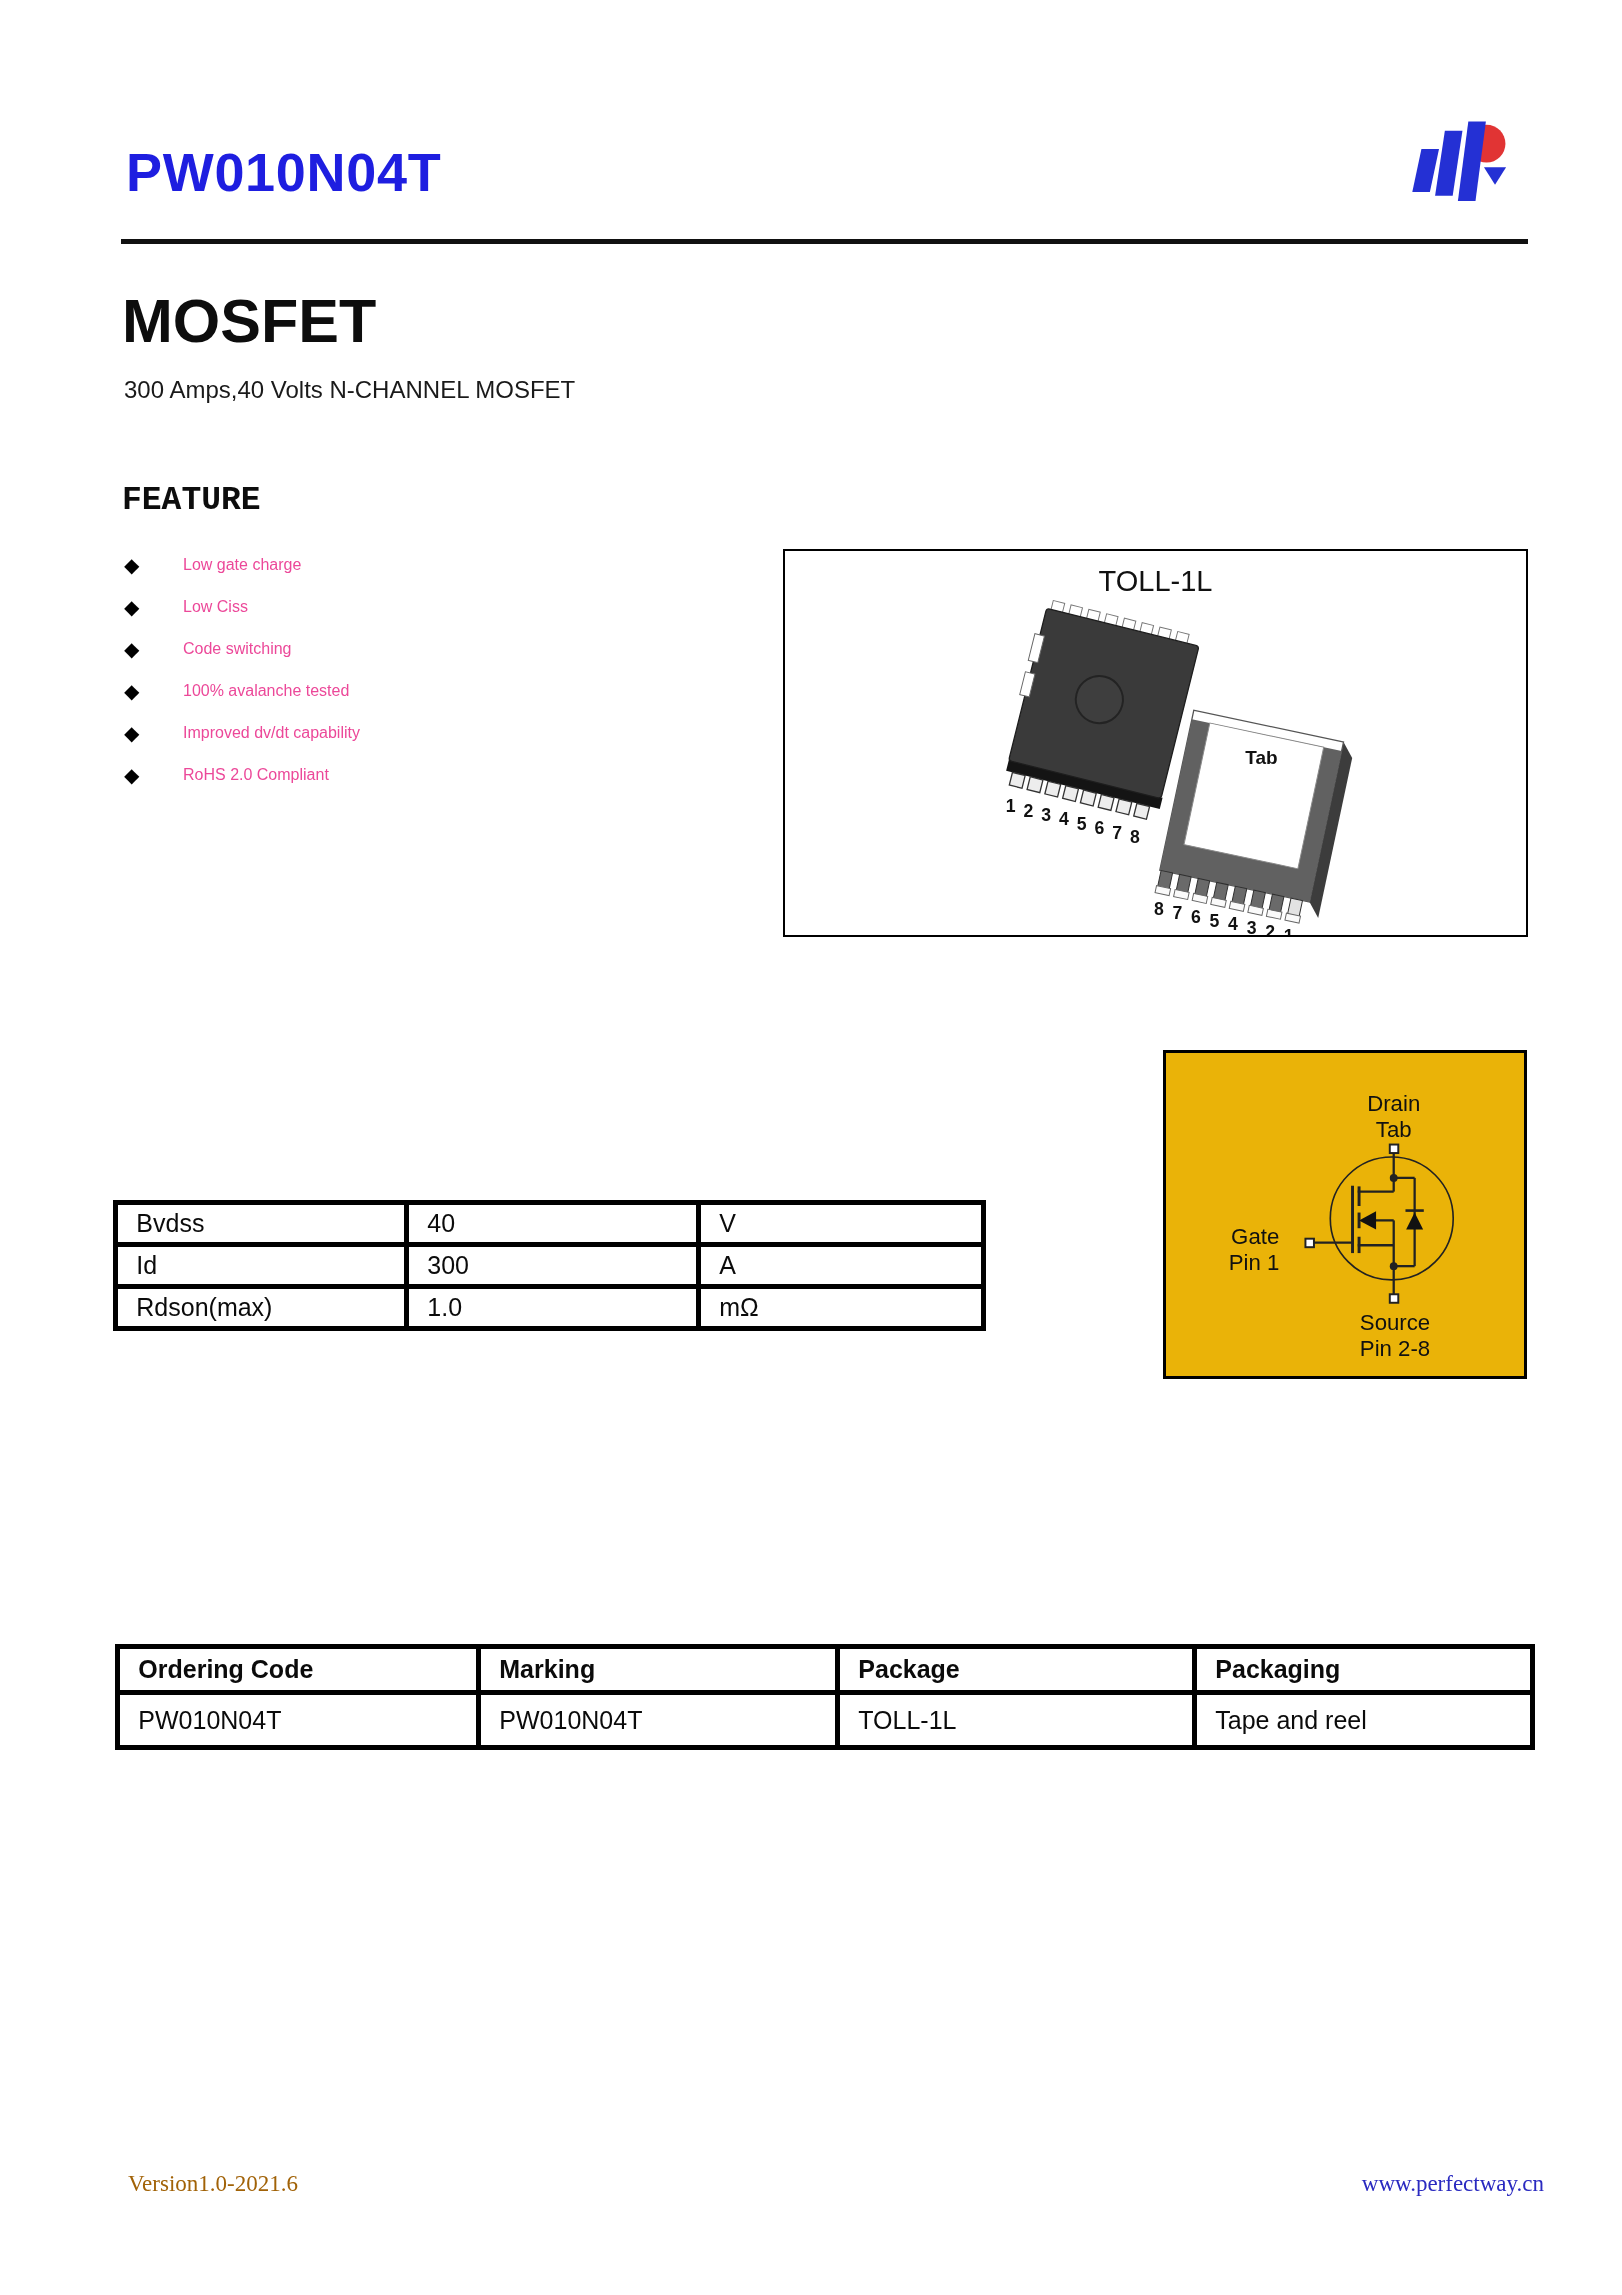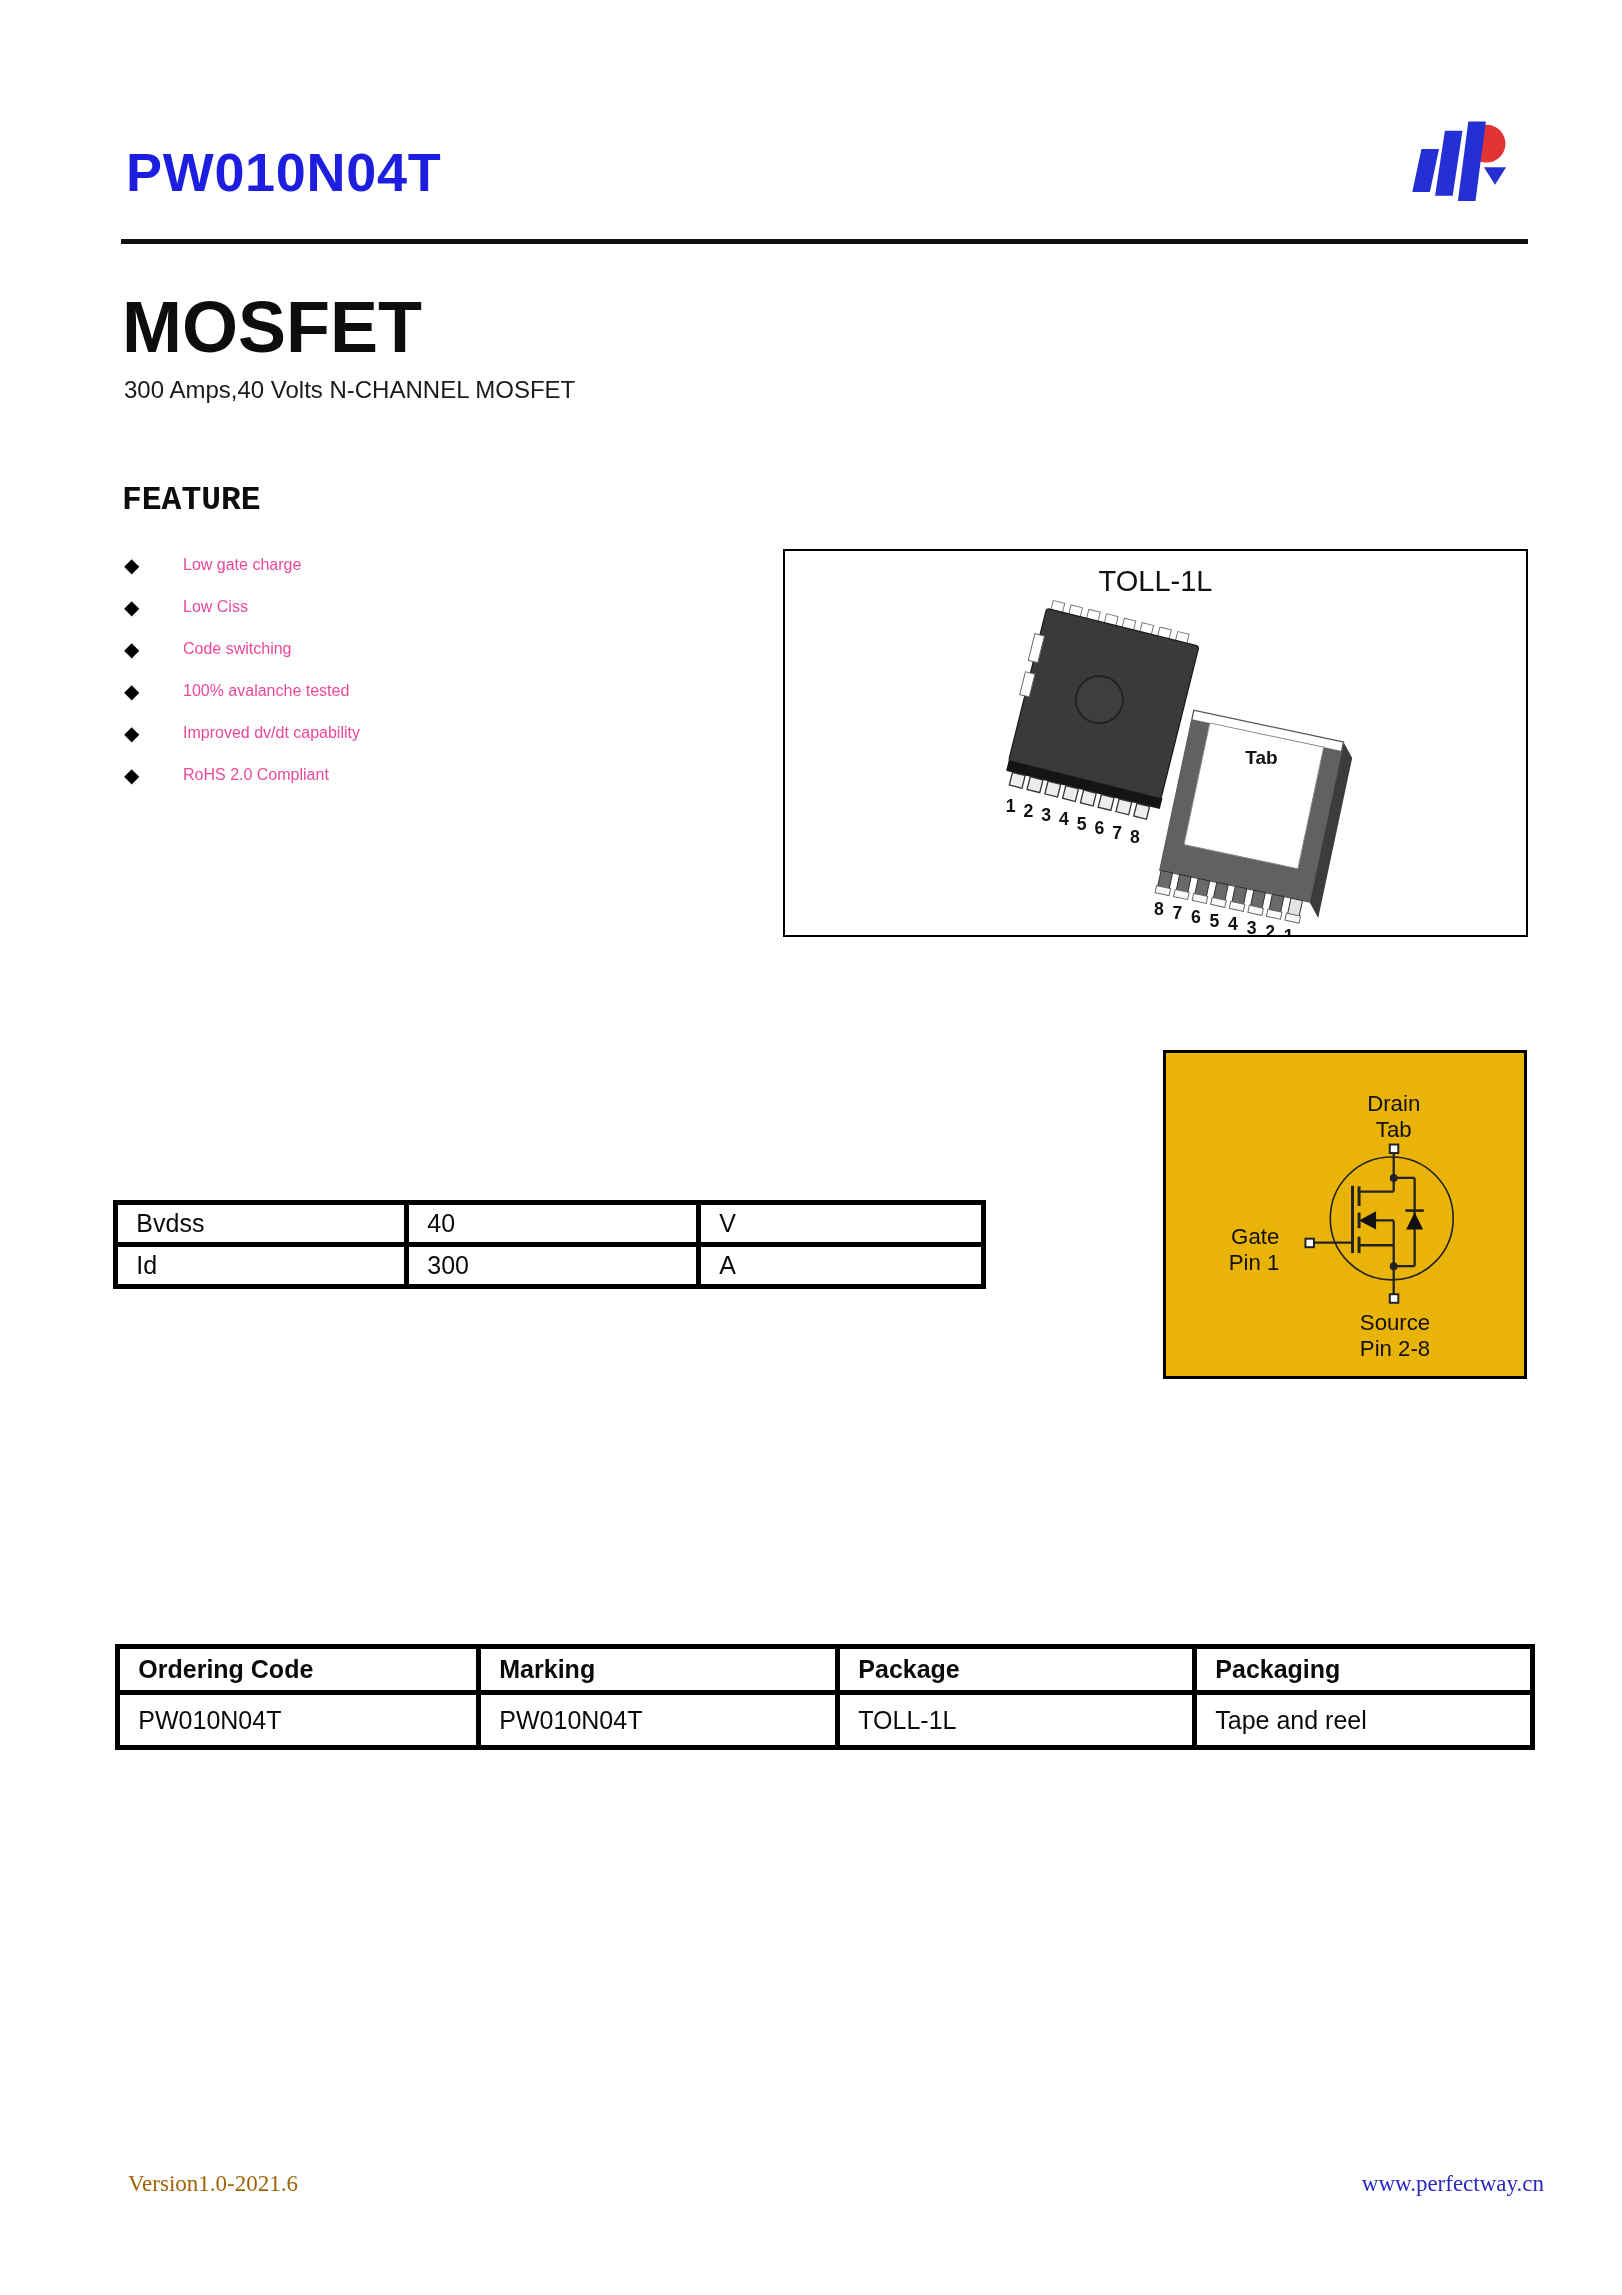--- a/index.html
+++ b/index.html
@@ -10,21 +10,21 @@
   
   .part-number{
     position:absolute;left:126px;top:145px;
     font-size:54px;font-weight:bold;letter-spacing:0.7px;color:#1e1ee0;line-height:1;
   }
   .logo{position:absolute;left:1411px;top:115px;width:99px;height:90px;}
   .header-rule{position:absolute;left:121px;top:239px;width:1407px;height:4.6px;background:#111;}
   
   .product-title{
     position:absolute;left:122px;top:291px;
-    font-size:72px;font-weight:bold;letter-spacing:0px;line-height:1;color:#0d0d0d;
+    font-size:61px;font-weight:bold;letter-spacing:0px;line-height:1;color:#0d0d0d;
   }
   .product-subtitle{
     position:absolute;left:124px;top:378px;
     font-size:24px;color:#1a1a1a;line-height:1;
   }
   
   .feature-heading{
     position:absolute;left:122px;top:484px;
     font-size:33px;font-weight:bold;line-height:1;color:#0d0d0d;font-family:Liberation Mono, monospace;
   }
@@ -274,20 +274,25 @@
     <tbody>
     <tr>
       <td>Bvdss</td>
       <td>40</td>
       <td>V</td>
     </tr>
     <tr>
       <td>Id</td>
       <td>300</td>
       <td>A</td>
+    </tr>
+    <tr>
+      <td>Rdson(max)</td>
+      <td>1.0</td>
+      <td>mΩ</td>
     </tr>
   </tbody>
     </table>
 
   <table class="order-table">
     <colgroup>
         <col class="o0">
         <col class="o1">
         <col class="o2">
         <col class="o3">

